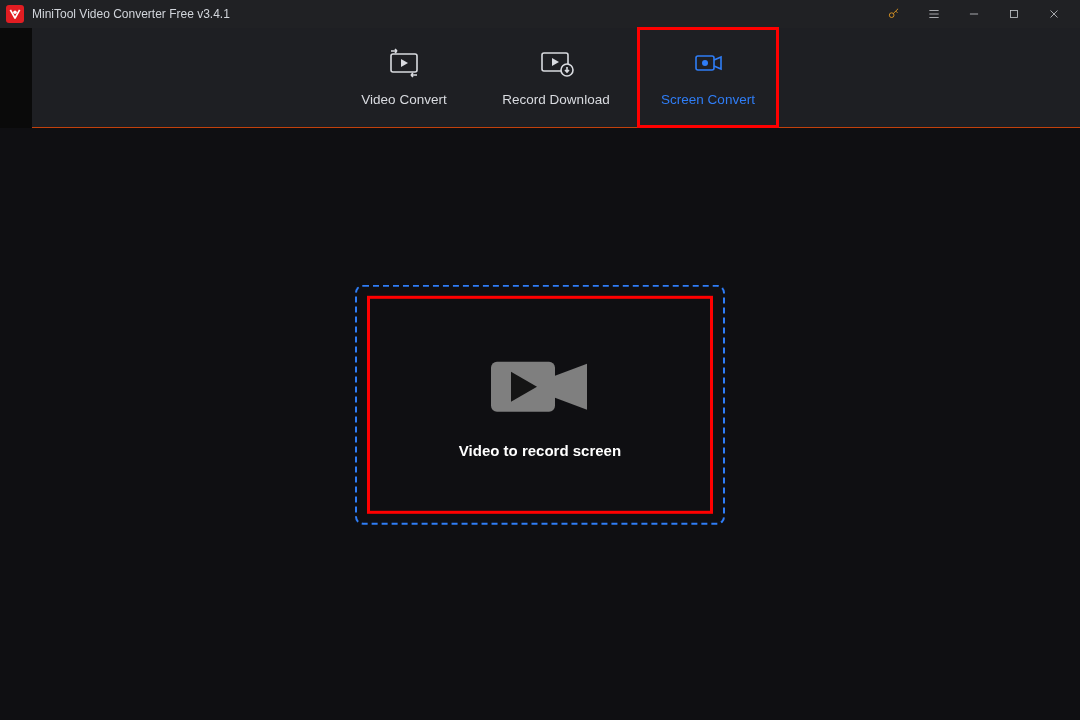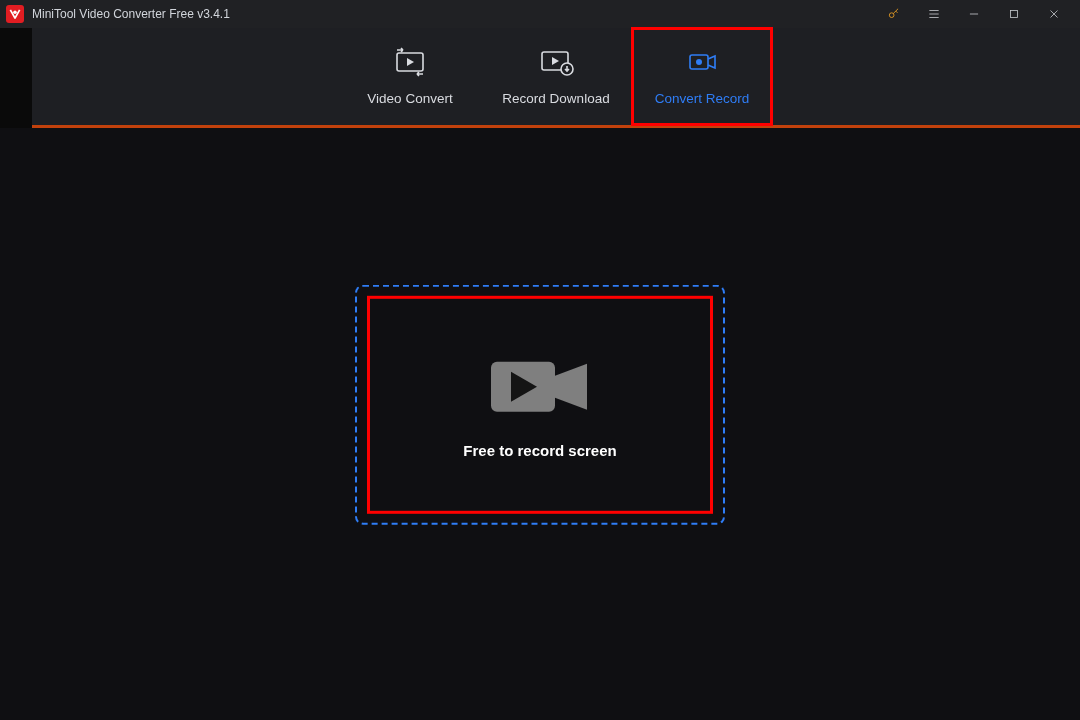--- a/index.html
+++ b/index.html
@@ -34,22 +34,22 @@
   .titlebar .key-btn { color: #f5a623; }
   .titlebar .key-btn svg { stroke: #f5a623; }
 
   
   .toolbar {
     height: 100px;
     background: #1e1f23;
     display: flex;
     align-items: stretch;
     justify-content: center;
-    gap: 6px;
-    border-bottom: 3px solid #c2410c;
+    gap: 12px;
+    border-bottom: 1px solid #c2410c;
     margin-left: 32px;
   }
   .tab {
     width: 140px;
     display: flex;
     flex-direction: column;
     align-items: center;
     justify-content: center;
     gap: 14px;
     color: #d9dbe0;
@@ -161,32 +161,32 @@
   </div>
 
   <div class="tab active highlight-red">
     <span class="icon">
       <svg width="36" height="28" viewBox="0 0 36 28">
         <rect x="6" y="7" width="18" height="14" rx="2"></rect>
         <path d="M24 11 l7 -3 v12 l-7 -3"></path>
         <circle cx="15" cy="14" r="3" fill="#2f7df6" stroke="none"></circle>
       </svg>
     </span>
-    <span>Convert Record</span>
+    <span>Screen Convert</span>
   </div>
 
 
 </div>
 
 <div class="main">
   <div class="record-zone">
     <div class="record-inner">
       <span class="cam-icon">
         <svg width="110" height="70" viewBox="0 0 110 70">
           <rect x="6" y="10" width="64" height="50" rx="6" fill="#7f7f7f"></rect>
           <path d="M70 24 L102 12 L102 58 L70 46 Z" fill="#7f7f7f"></path>
           <polygon points="26,20 26,50 52,35" fill="#141414"></polygon>
         </svg>
       </span>
-      <div class="caption">Free to record screen</div>
+      <div class="caption">Video to record screen</div>
     </div>
   </div>
 </div>
 
 </body></html>

